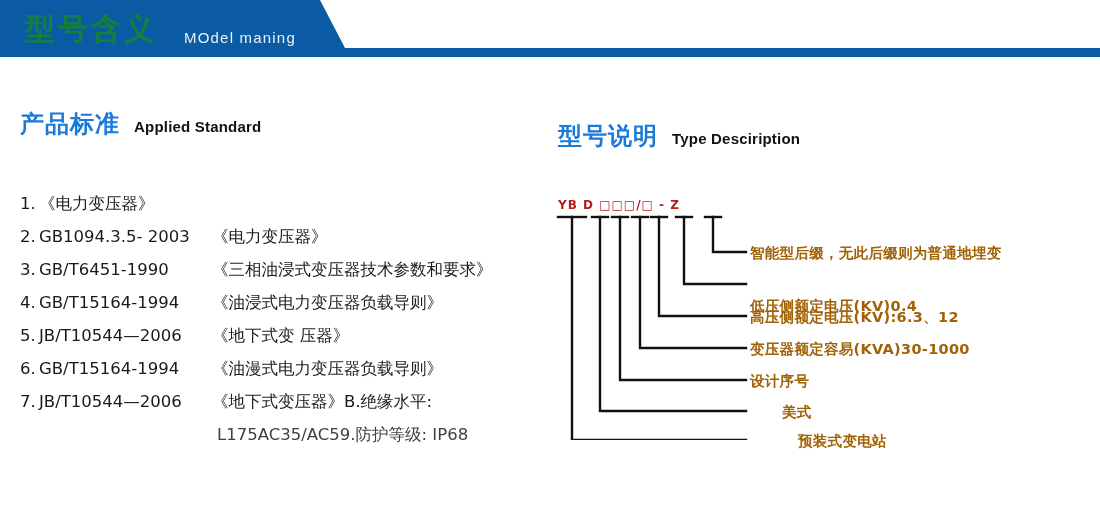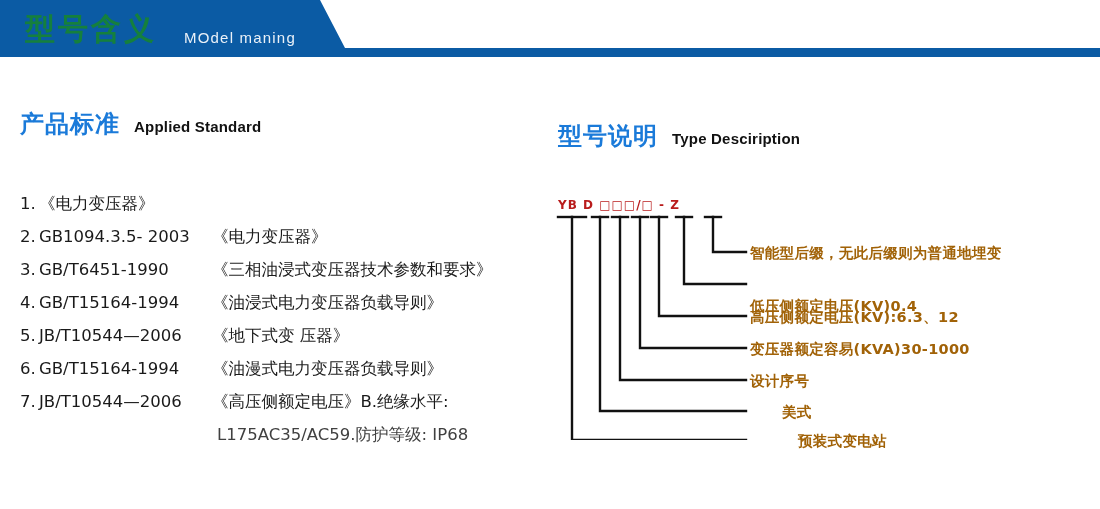--- a/index.html
+++ b/index.html
@@ -123,21 +123,21 @@
       <span class="std-name">《地下式变 压器》</span>
     </div>
     <div class="std-row">
       <span class="std-num">6.</span>
       <span class="std-code">GB/T15164-1994</span>
       <span class="std-name">《油漫式电力变压器负载导则》</span>
     </div>
     <div class="std-row">
       <span class="std-num">7.</span>
       <span class="std-code">JB/T10544—2006</span>
-      <span class="std-name">《高压侧额定电压》B.绝缘水平:</span>
+      <span class="std-name">《地下式变压器》B.绝缘水平:</span>
     </div>
     <div class="std-cont">L175AC35/AC59.防护等级: IP68</div>
   </div>
 
   <div id="type-diagram">
 
     <div id="type-code">YB D □□□/□ - Z</div>
 
     <svg id="leader-svg" width="550" height="250" viewBox="0 0 550 250">
       <g stroke="#111111" stroke-width="2.4" fill="none" stroke-linecap="square">

